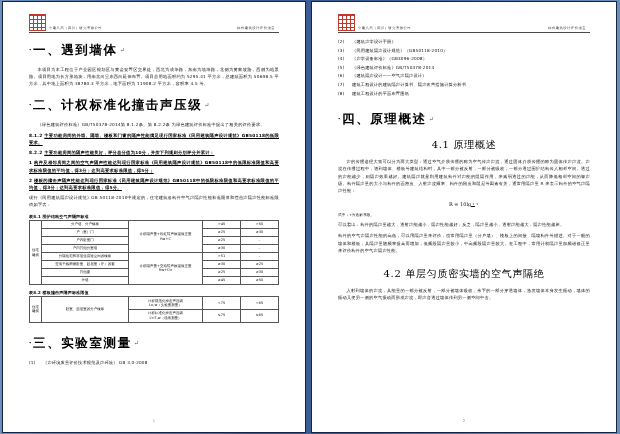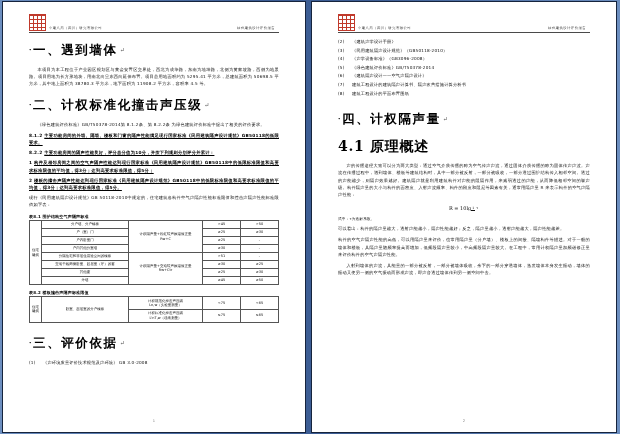--- a/index.html
+++ b/index.html
@@ -65,23 +65,23 @@
   h1.sec{
     font-size:12.5px;font-weight:bold;color:#000;
     margin:9px 0 7px 0;letter-spacing:1.6px;
     font-family:"DejaVu Serif",serif;
     white-space:nowrap;
   }
   h1.sec .pilcrow{font-size:6px;font-weight:normal;color:#555;margin-left:2px;vertical-align:2px;}
   h1.sec .lead{font-size:7px;vertical-align:2px;}
 
   h2.sub{
-    font-size:14px;font-weight:bold;color:#000;
+    font-size:10px;font-weight:normal;color:#000;
     margin:10px 0 6px 0;letter-spacing:.7px;
-    font-family:"DejaVu Serif",serif;white-space:nowrap;
+    font-family:"DejaVu Serif",serif;white-space:nowrap;text-align:center;
   }
 
   
   p.body{
     font-size:4.2px;line-height:7.2px;color:#111;
     margin:0 0 4px 0;text-align:justify;
     letter-spacing:.25px;
     font-family:"DejaVu Sans",sans-serif;
   }
   p.body.ind{text-indent:8.4px;}
@@ -265,21 +265,21 @@
             <td>
               <span>计权标准化撞击声压级</span><br>
               <span>L'nT,w（现场测量）</span>
             </td>
             <td>≤75</td>
             <td>≤65</td>
           </tr>
         </tbody>
       </table>
 
-      <h1 class="sec" style="margin-top:12px"><span class="lead">·</span><span>三、评价依据</span><span class="pilcrow">↵</span></h1>
+      <h1 class="sec" style="margin-top:12px"><span class="lead">·</span><span>三、实验室测量</span><span class="pilcrow">↵</span></h1>
 
       <ol class="refs">
         <li>
           <span class="num">(1)</span>
           <span>《声环境质量评价技术规范及声环境》 GB  3.0-2008</span>
         </li>
       </ol>
 
       <div class="pagenum">1</div>
     </div>
@@ -297,37 +297,38 @@
       <ol class="refs">
         <li><span class="num">(2)</span><span>《建筑声学设计手册》</span></li>
         <li><span class="num">(3)</span><span>《民用建筑隔声设计规范》（GB50118-2010）</span></li>
         <li><span class="num">(4)</span><span>《声学设备标准》（GB3096-2008）</span></li>
         <li><span class="num">(5)</span><span>《绿色建筑评价标准》GB/T50378-2014</span></li>
         <li><span class="num">(6)</span><span>《建筑隔声设计——空气声隔声设计》</span></li>
         <li><span class="num">(7)</span><span>建筑工程设计的建筑隔声计算书、隔声改善措施计算分析书</span></li>
         <li><span class="num">(8)</span><span>建筑工程设计的平面布置图纸</span></li>
       </ol>
 
-      <h1 class="sec" style="margin-top:13px"><span class="lead">·</span><span>四、计权隔声量</span><span class="pilcrow">↵</span></h1>
+      <h1 class="sec" style="margin-top:13px"><span class="lead">·</span><span>四、原理概述</span><span class="pilcrow">↵</span></h1>
 
       <h2 class="sub">4.1 原理概述</h2>
 
       <p class="body ind">声的传播途径大致可以分为两大类型：通过空气介质传播的称为空气传声声波，通过固体介质传播的称为固体传声声波。声波在传播过程中，遇到墙体、楼板等建筑结构时，其中一部分被反射，一部分被吸收，一部分透过围护结构传入相邻空间。透过的声能越少，则隔声效果越好。建筑隔声就是利用建筑构件对声能的阻隔作用，来减弱透过的声能，从而降低相邻空间的噪声级。构件隔声量的大小与构件的面密度、入射声波频率、构件的刚度和阻尼等因素有关，通常用隔声量 R 来表示构件的空气声隔声性能：</p>
 
       <div class="formula">
         <span>R</span>
         <span>=</span>
         <span>10lg</span><span class="frac"><span class="nm">1</span><span class="dn">τ</span></span>
       </div>
 
       <div class="note">式中：τ为透射系数。</div>
 
       <p class="body">可以看出：构件的隔声量越大，透射声能越小，隔声性能越好；反之，隔声量越小，透射声能越大，隔声性能越差。</p>
       <p class="body">构件的空气声隔声性能的高低，可以用隔声量来评价，也常用隔声量（分户墙）、楼板上的间接、隔墙构件等描述。对于一般的墙体和楼板，其隔声量随频率提高而增加，低频段隔声量较小，中高频段隔声量较大。在工程中，常用计权隔声量加频谱修正量来评价构件的空气声隔声性能。</p>
 
+      <h2 class="sub" style="margin-top:13px">4.2 单层匀质密实墙的空气声隔绝</h2>
 
       <p class="body ind"><span>入射到墙体的声波，其能量的一部分被反射，一部分被墙体吸收，余下的一部分穿透墙体，激发墙体本身发生振动，墙体的振动又使另一侧的空气振动而形成声波，即声音透过墙体传到另一侧空间中去。</span></p>
 
       <div class="pagenum">2</div>
     </div>
   </div>
 
 </div>
 
 </body></html>

